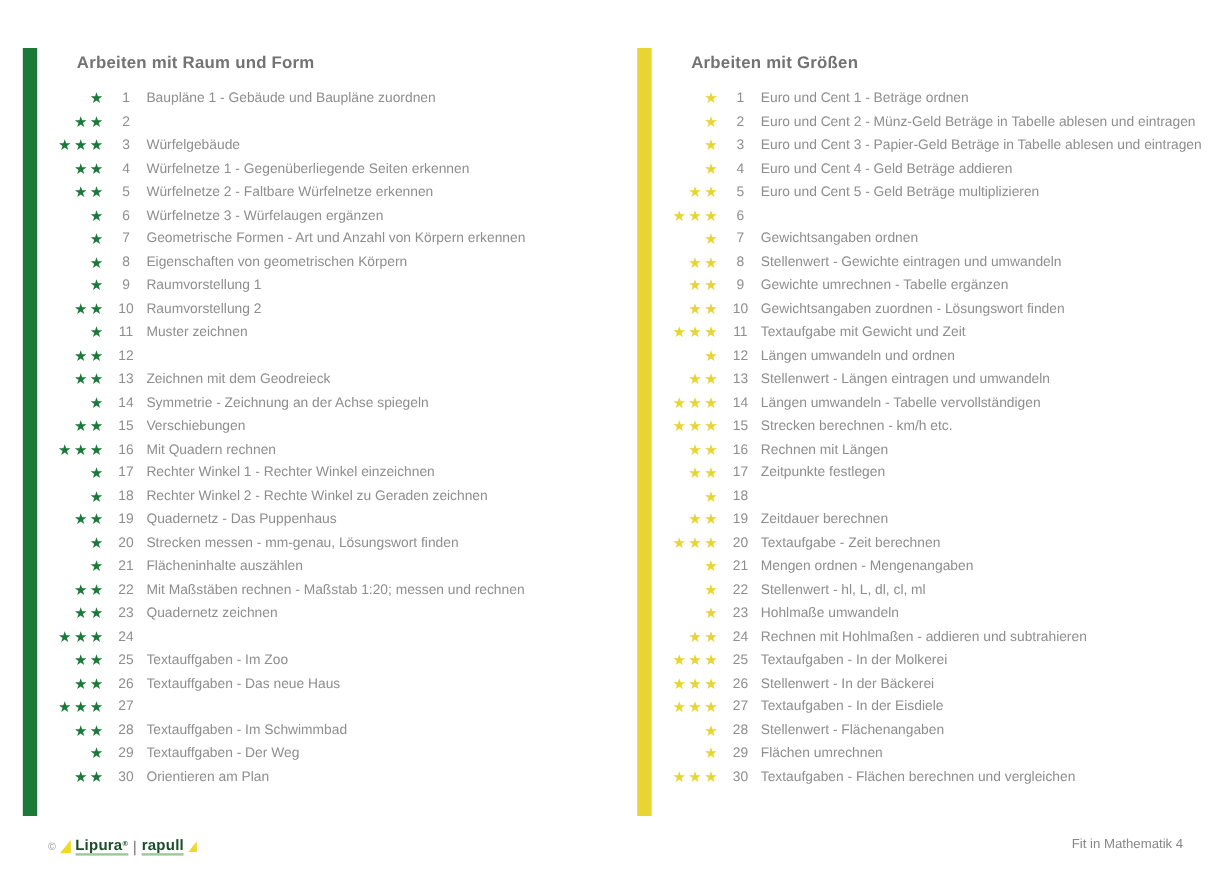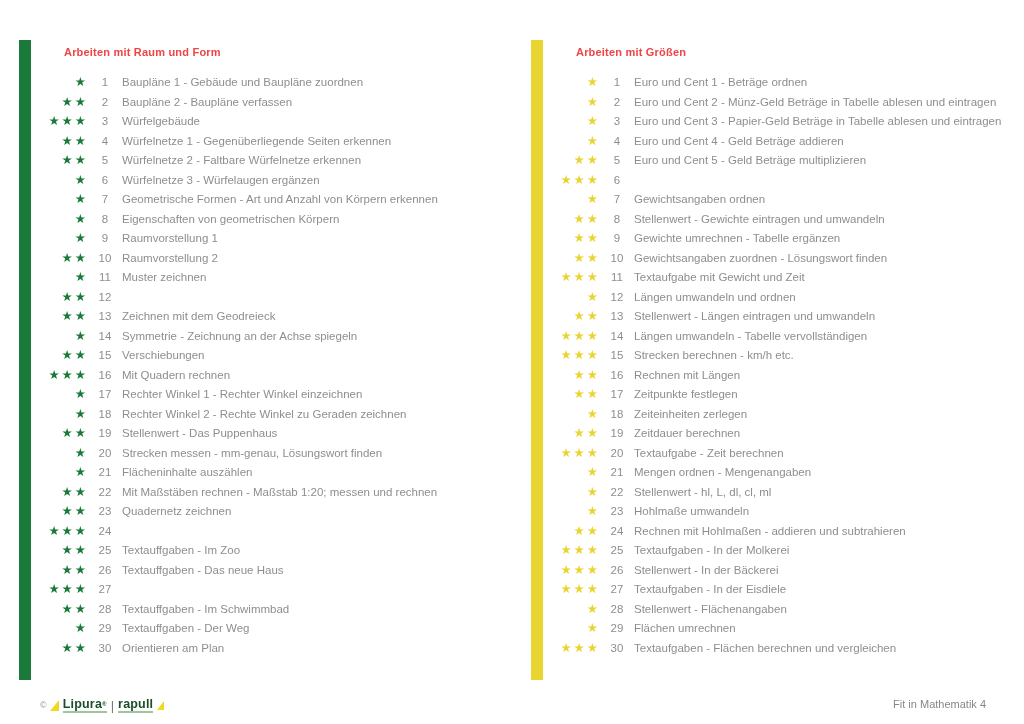--- a/index.html
+++ b/index.html
@@ -33,23 +33,23 @@
     height: 640px;
   }
   .col-content {
     position: absolute;
     left: 42px;
     top: 2px;
     width: 466px;
   }
   .col-title {
     margin: 0 0 11px 22px;
-    font-size: 11px;
+    font-size: 14px;
     font-weight: 700;
-    color: #ef4444;
+    color: #737373;
     letter-spacing: 0.2px;
     line-height: 20px;
   }
   .toc-list { width: 100%; }
   .row {
     display: grid;
     grid-template-columns: 46px 22px 1fr;
     column-gap: 6px;
     height: 19.5px;
     line-height: 19.5px;
@@ -135,21 +135,20 @@
       <h2 class="col-title">Arbeiten mit Raum und Form</h2>
       <div class="toc-list">
           <div class="row">
             <span class="stars" style="color: rgb(27, 122, 58);">★</span>
             <span class="num">1</span>
             <span class="label">Baupläne 1 - Gebäude und Baupläne zuordnen</span>
           </div>
           <div class="row">
             <span class="stars" style="color: rgb(27, 122, 58);">★★</span>
             <span class="num">2</span>
-            <span class="label">Baupläne 2 - Baupläne verfassen</span>
           </div>
           <div class="row">
             <span class="stars" style="color: rgb(27, 122, 58);">★★★</span>
             <span class="num">3</span>
             <span class="label">Würfelgebäude</span>
           </div>
           <div class="row">
             <span class="stars" style="color: rgb(27, 122, 58);">★★</span>
             <span class="num">4</span>
             <span class="label">Würfelnetze 1 - Gegenüberliegende Seiten erkennen</span>
@@ -219,21 +218,21 @@
             <span class="label">Rechter Winkel 1 - Rechter Winkel einzeichnen</span>
           </div>
           <div class="row">
             <span class="stars" style="color: rgb(27, 122, 58);">★</span>
             <span class="num">18</span>
             <span class="label">Rechter Winkel 2 - Rechte Winkel zu Geraden zeichnen</span>
           </div>
           <div class="row">
             <span class="stars" style="color: rgb(27, 122, 58);">★★</span>
             <span class="num">19</span>
-            <span class="label">Stellenwert - Das Puppenhaus</span>
+            <span class="label">Quadernetz - Das Puppenhaus</span>
           </div>
           <div class="row">
             <span class="stars" style="color: rgb(27, 122, 58);">★</span>
             <span class="num">20</span>
             <span class="label">Strecken messen - mm-genau, Lösungswort finden</span>
           </div>
           <div class="row">
             <span class="stars" style="color: rgb(27, 122, 58);">★</span>
             <span class="num">21</span>
             <span class="label">Flächeninhalte auszählen</span>
@@ -370,21 +369,20 @@
             <span class="label">Rechnen mit Längen</span>
           </div>
           <div class="row">
             <span class="stars" style="color: rgb(232, 213, 50);">★★</span>
             <span class="num">17</span>
             <span class="label">Zeitpunkte festlegen</span>
           </div>
           <div class="row">
             <span class="stars" style="color: rgb(232, 213, 50);">★</span>
             <span class="num">18</span>
-            <span class="label">Zeiteinheiten zerlegen</span>
           </div>
           <div class="row">
             <span class="stars" style="color: rgb(232, 213, 50);">★★</span>
             <span class="num">19</span>
             <span class="label">Zeitdauer berechnen</span>
           </div>
           <div class="row">
             <span class="stars" style="color: rgb(232, 213, 50);">★★★</span>
             <span class="num">20</span>
             <span class="label">Textaufgabe - Zeit berechnen</span>

